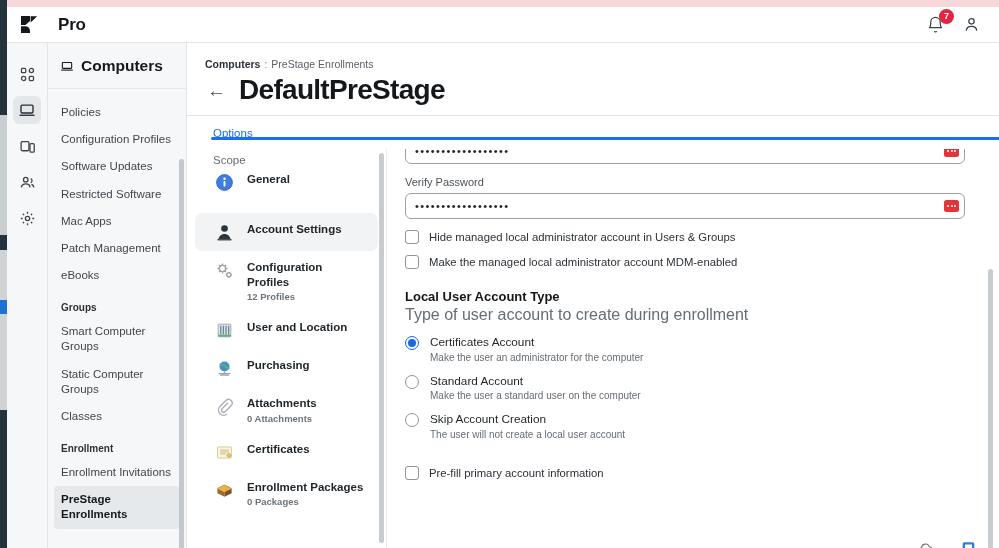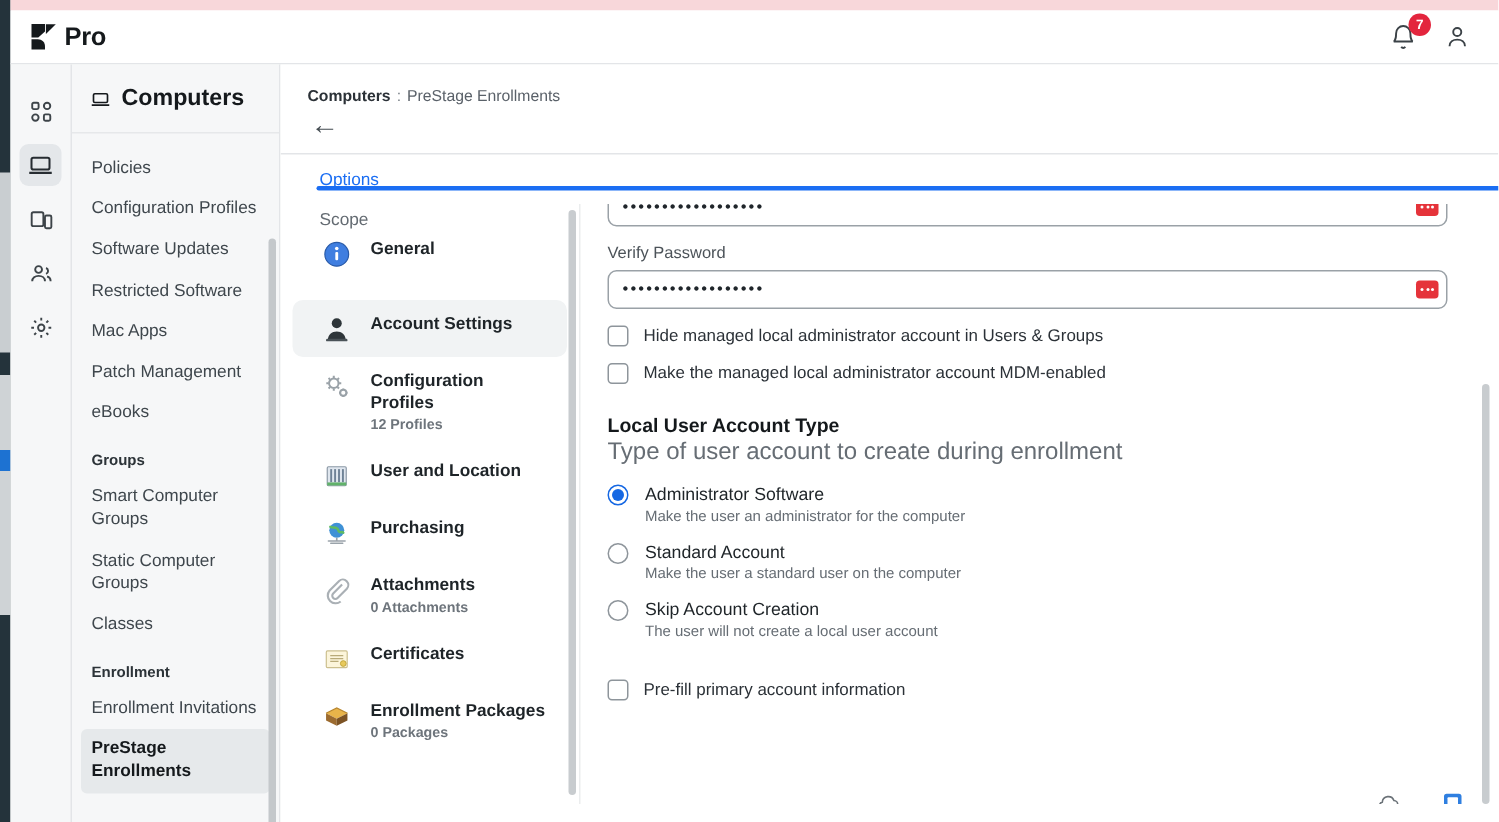--- a/index.html
+++ b/index.html
@@ -20,21 +20,21 @@
 
   
   .top-strip { position:absolute; left:7px; top:0; width:992px; height:7px; background:#f8d7da; }
 
   
   .app-header {
     position:absolute; left:7px; top:7px; width:992px; height:36px;
     background:#ffffff; border-bottom:1px solid #e3e5e8;
     display:flex; align-items:center;
   }
-  .logo-wrap { display:flex; align-items:center; gap:3px; margin-left:12px; }
+  .logo-wrap { display:flex; align-items:center; gap:18px; margin-left:12px; }
   .logo-mark { width:21px; height:21px; position:relative; }
   .logo-title { font-size:17px; font-weight:700; letter-spacing:-0.2px; color:#15191c; }
   .header-right { margin-left:auto; display:flex; align-items:center; gap:16px; margin-right:18px; }
   .bell-wrap { position:relative; width:20px; height:20px; }
   .badge {
     position:absolute; right:-8px; top:-6px;
     min-width:15px; height:15px; border-radius:8px;
     background:#e3253d; color:#fff; font-size:9px; font-weight:700;
     display:flex; align-items:center; justify-content:center;
     padding:0 3px; line-height:1;
@@ -273,20 +273,21 @@
   <div class="content">
 
     <div class="crumb-bar">
       <span class="crumb">
         <b>Computers</b><span class="sep">:</span><span>PreStage Enrollments</span>
       </span>
     </div>
 
     <div class="page-title-row">
       <span class="back-arrow">←</span>
+      <span class="page-title">DefaultPreStage</span>
     </div>
 
     <div class="tabs-bar">
       <div class="tab active">Options</div>
       <div class="tab">Scope</div>
     </div>
 
     <div class="body-split">
 
       <div class="opt-menu">
@@ -443,21 +444,21 @@
           </div>
 
           <div class="sec-head">Local User Account Type</div>
           <div class="sec-sub">Type of user account to create during enrollment</div>
 
           <div class="radio-row">
             <span class="radio checked">
                 <i></i>
               </span>
             <div>
-              <div class="radio-title">Administrator Software</div>
+              <div class="radio-title">Certificates Account</div>
               <div class="radio-desc">Make the user an administrator for the computer</div>
             </div>
           </div>
 
           <div class="radio-row">
             <span class="radio"></span>
             <div>
               <div class="radio-title">Standard Account</div>
               <div class="radio-desc">Make the user a standard user on the computer</div>
             </div>

